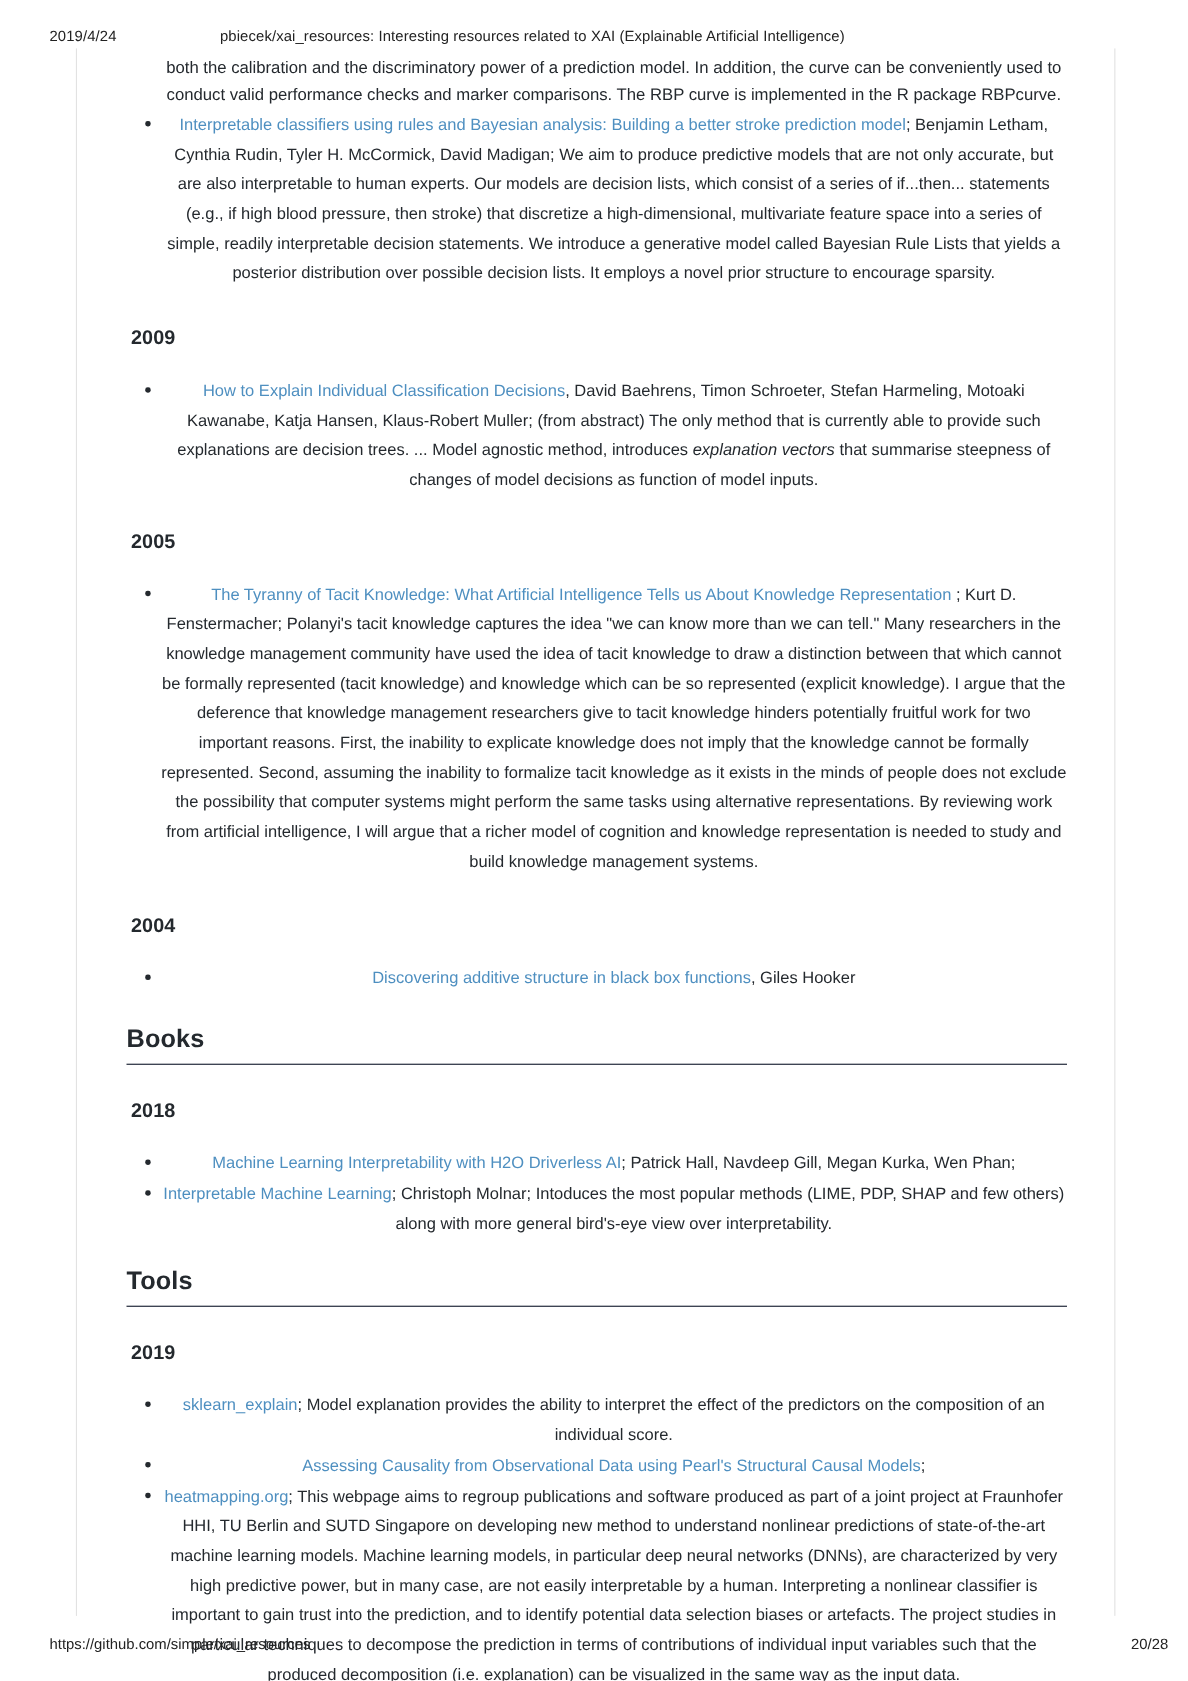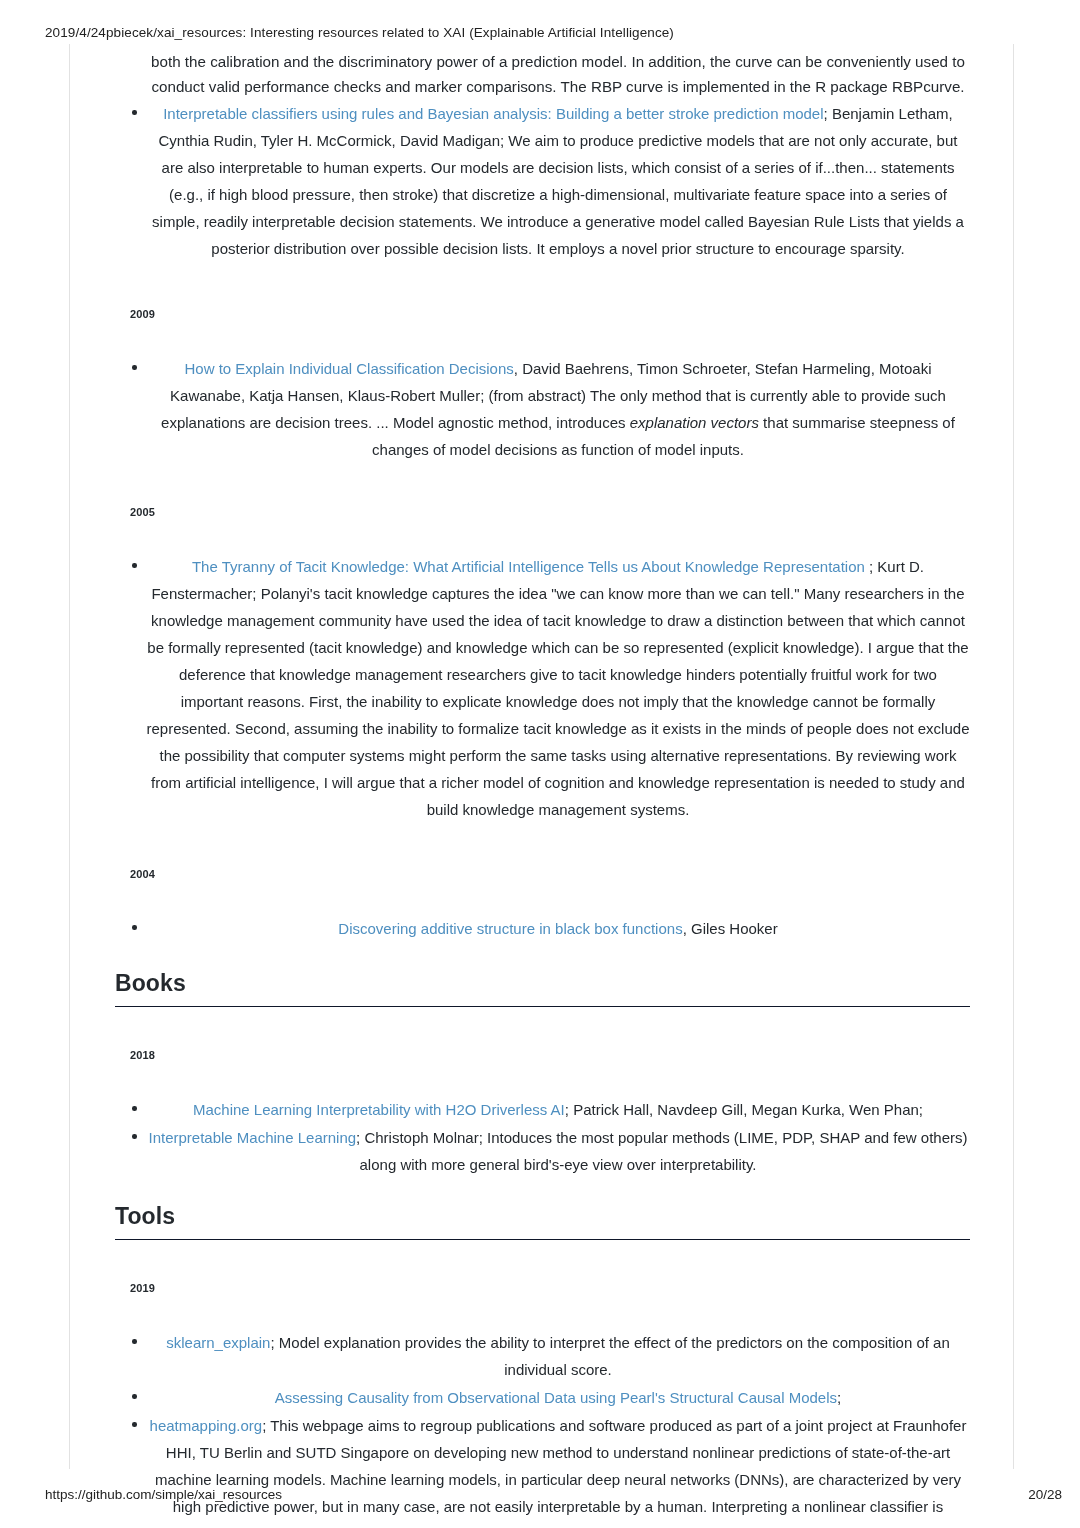--- a/index.html
+++ b/index.html
@@ -20,21 +20,21 @@
     position: absolute;
     top: 22px; left: 0; right: 0;
     height: 20px;
     display: flex;
     align-items: center;
     font-size: 13.5px;
     color: #222;
     letter-spacing: 0.1px;
   }
   .print-header .ph-date { margin-left: 45px; white-space: nowrap; }
-  .print-header .ph-title { white-space: nowrap; }
+  .print-header .ph-title { margin-left: 94px; white-space: nowrap; }
 
   
   .page-frame {
     position: absolute;
     left: 69px; top: 44px;
     width: 945px; height: 1425px;
     border-left: 1px solid #e2e2e2;
     border-right: 1px solid #e2e2e2;
   }
 
@@ -85,24 +85,24 @@
     font-size: 23px;
     font-weight: 600;
     color: #24292e;
     margin: 0;
     padding-bottom: 9px;
     border-bottom: 1px solid #0f172a;
     letter-spacing: 0.1px;
   }
 
   h3.year-h {
-    font-size: 11px;
+    font-size: 18px;
     font-weight: 600;
     color: #24292e;
-    margin: 15px;
+    margin: 4px;
     letter-spacing: 0.1px;
   }
 
   .sp-2009  { height: 31px; }
   .sp-after-year { height: 19px; }
   .sp-2005  { height: 28px; }
   .sp-2004  { height: 30px; }
   .sp-books { height: 28px; }
   .sp-after-books-h { height: 27px; }
   .sp-tools { height: 25px; }

